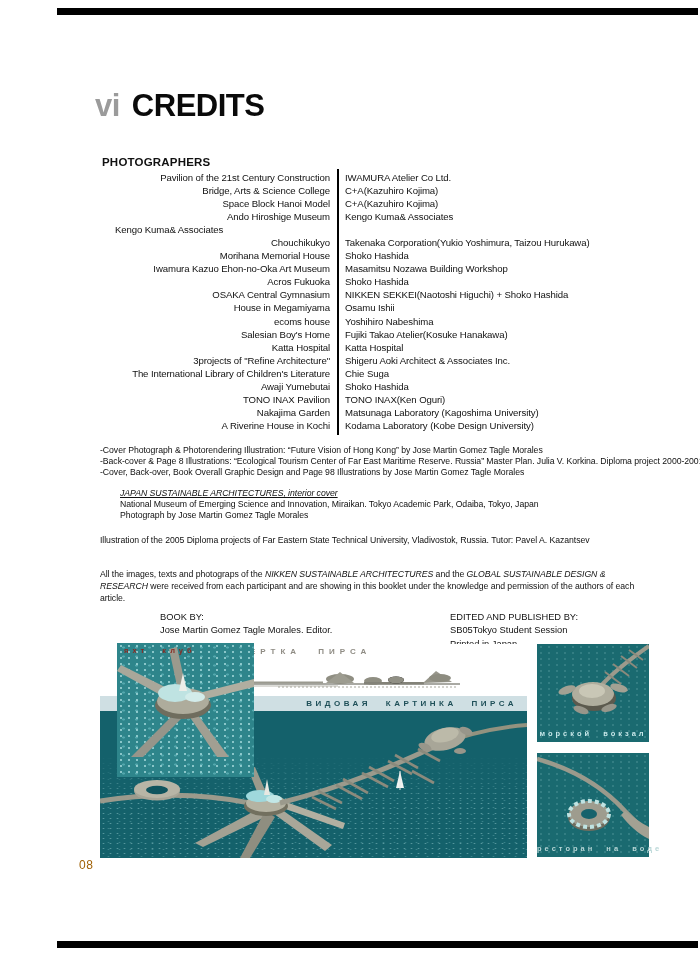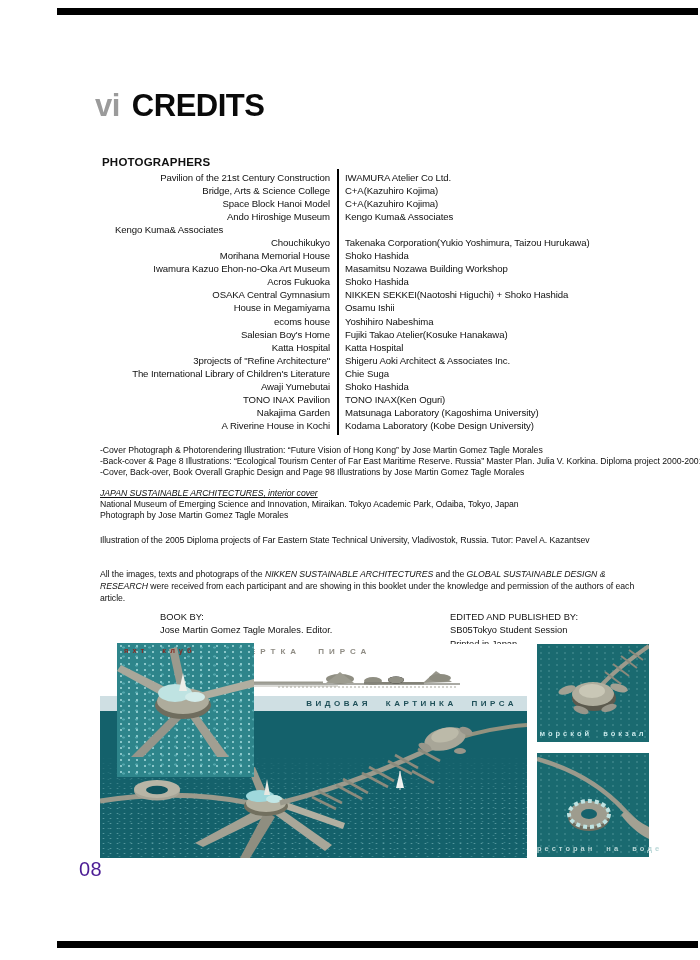--- a/index.html
+++ b/index.html
@@ -18,21 +18,21 @@
   .credits{left:100px;top:171px;width:480px;}
   .credits-divider{position:absolute;left:237px;top:-2px;height:266px;width:2.4px;background:#000;}
   .crow{display:flex;height:13.05px;line-height:13.05px;font-size:9.6px;letter-spacing:-0.1px;}
   .crow .l{flex:0 0 230px;text-align:right;white-space:nowrap;}
   .crow .r{flex:1;padding-left:15px;white-space:nowrap;}
   
   .small{font-size:8.7px;line-height:11.2px;letter-spacing:-0.05px;color:#101010;}
   .notes{left:100px;top:445px;white-space:nowrap;}
   .sect{left:100px;white-space:nowrap;}
   .sect-head{font-style:italic;text-decoration:underline;}
-  .japan{top:488px;} .global{top:535px;}
+  .japan{top:488px;margin-left:20px;} .global{top:535px;}
   .perm{left:100px;top:569px;width:545px;font-size:8.7px;line-height:11.8px;letter-spacing:-0.05px;}
   .ital{font-style:italic;}
   .bookby{left:160px;top:611px;font-size:9.3px;line-height:13px;}
   .pubby{left:450px;top:611px;font-size:9.3px;line-height:13.4px;}
   
   .mainblock{left:100px;top:644px;width:427px;height:214px;background:#fff;}
   .elev-label{position:absolute;left:70px;top:3px;width:240px;text-align:center;
       font-size:8px;font-weight:bold;letter-spacing:5px;word-spacing:10px;color:#8f8c84;white-space:nowrap;}
   .elev-draw{position:absolute;left:118px;top:22px;width:244px;height:28px;}
   .band{position:absolute;left:0;top:52px;width:427px;height:15px;background:#cfdfe3;
@@ -54,21 +54,21 @@
   .yacht-label{position:absolute;left:7px;top:3px;font-size:7.5px;font-weight:bold;
       letter-spacing:4px;word-spacing:8px;color:#8a2a22;white-space:nowrap;}
   .rimg{width:112px;height:98px;background-color:#1a6a70;
       background-image:radial-gradient(rgba(190,235,235,0.25) 0.6px, transparent 1.2px);
       background-size:8px 6px;}
   .rimg1{left:537px;top:644px;}
   .rimg2{left:537px;top:753px;height:104px;}
   .rlabel{position:absolute;left:0;bottom:4px;width:100%;text-align:center;font-size:7.5px;
       font-weight:bold;letter-spacing:3px;word-spacing:6px;color:#c8e8ea;white-space:nowrap;}
   .rlabel2{color:#b7d6d6;}
-  .pagenum{left:79px;top:858px;font-size:20px;color:#4c1d95;letter-spacing:0.5px;}
+  .pagenum{left:79px;top:858px;font-size:12px;color:#a16207;letter-spacing:0.5px;}
   svg{position:absolute;left:0;top:0;}
 </style>
 </head>
 <body>
 
 <div id="page">
 
   <div class="rule rule-top"></div>
   <div class="rule rule-bottom"></div>
 

